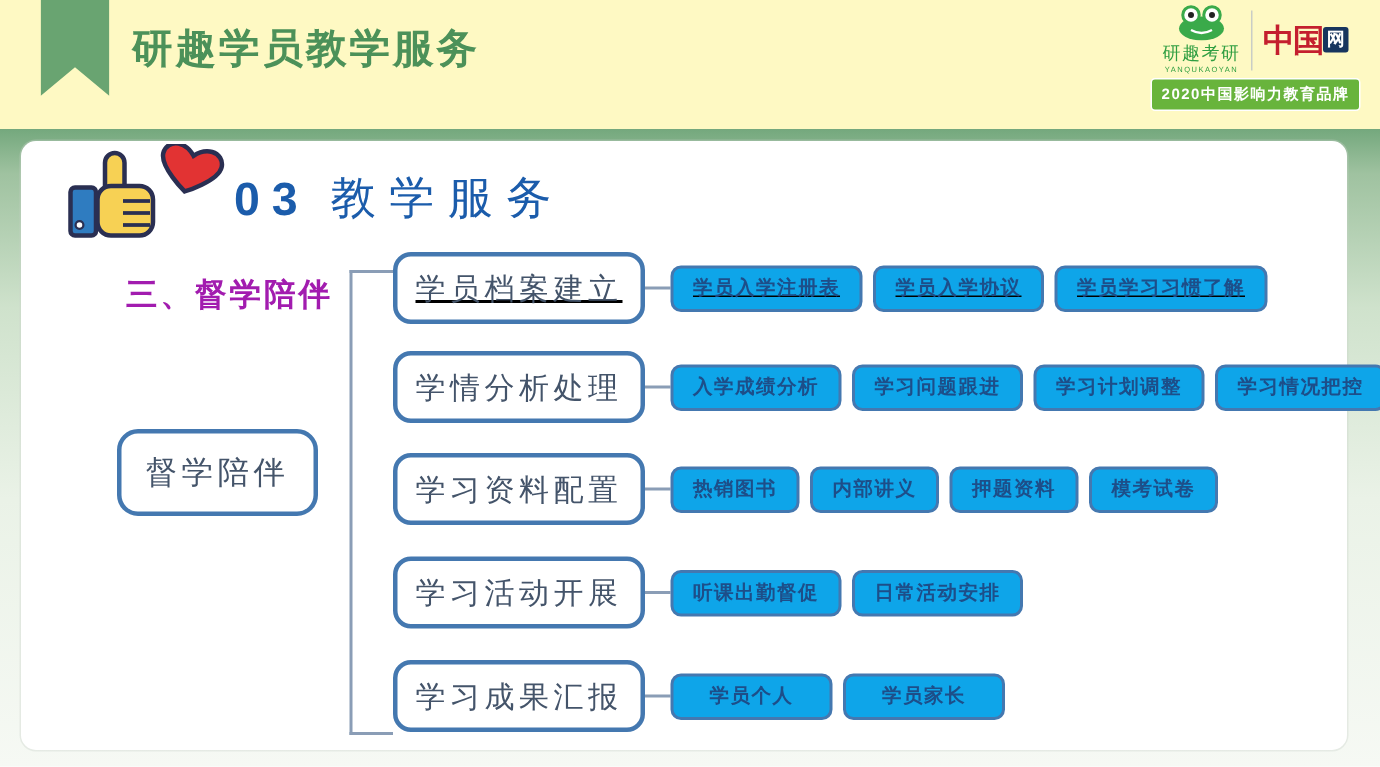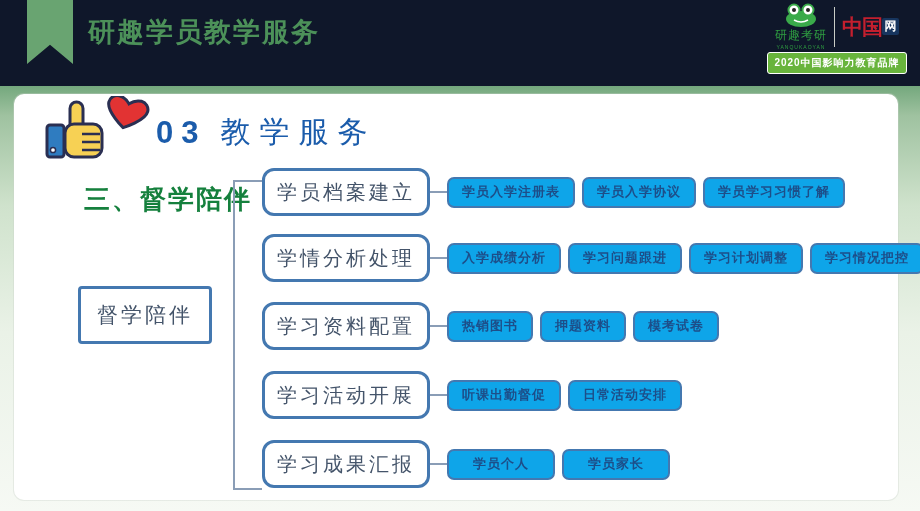--- a/index.html
+++ b/index.html
@@ -2,21 +2,21 @@
 <html><head>
 <meta charset="utf-8">
 <style>
   * { margin:0; padding:0; box-sizing:border-box; }
   html,body { width:920px; height:511px; }
   body { font-family:"Liberation Sans", sans-serif; background:#f8faf5; position:relative; overflow:hidden; }
 
   .stage { position:absolute; left:0; top:0; width:920px; height:511px; }
 
   
-  .header { position:absolute; left:0; top:0; width:920px; height:86px; background:#0f172a; }
+  .header { position:absolute; left:0; top:0; width:920px; height:86px; background:#fef9c3; }
   .ribbon { position:absolute; left:27px; top:0; width:46px; height:64px; background:#69a471;
             clip-path:polygon(0 0,100% 0,100% 100%,50% 70%,0 100%); }
   .header-title { position:absolute; left:88px; top:14px; font-size:27px; font-weight:bold;
                   color:#4c9159; letter-spacing:2px; }
   .logo-block { position:absolute; right:8px; top:3px; width:150px; display:flex; flex-direction:column; align-items:center; }
   .logo-row { display:flex; align-items:center; gap:7px; }
   .brand-col { display:flex; flex-direction:column; align-items:center; }
   .brand-name { font-size:12px; font-weight:normal; color:#2f9e41; letter-spacing:1px; }
   .brand-sub { font-size:5px; color:#2f9e41; letter-spacing:1px; }
   .logo-divider { width:1px; height:40px; background:#c9cdc6; }
@@ -32,36 +32,36 @@
     background:linear-gradient(180deg,#74a87d 0%,#9fc2a0 7%,#cfe2cc 28%,#eaf2e7 58%,#f6f9f4 100%); }
 
   
   .card { position:absolute; left:14px; top:94px; width:884px; height:406px; background:#ffffff;
           border-radius:10px; box-shadow:0 0 0 1px rgba(200,210,200,.35);padding-left:19px; }
 
   .section-head { position:absolute; left:142px; top:18px; display:flex; align-items:center; gap:14px; }
   .section-num { font-size:31px; font-weight:bold; color:#1b5cab; letter-spacing:8px; }
   .section-title { font-size:30px; font-weight:normal; color:#1b5cab; letter-spacing:9px; }
 
-  .cat-label { position:absolute; left:70px; top:88px; font-size:26px; font-weight:bold;
-               color:#15803d; letter-spacing:2px; }
+  .cat-label { position:absolute; left:70px; top:88px; font-size:21px; font-weight:bold;
+               color:#a21caf; letter-spacing:2px; }
 
   .root-node { position:absolute; left:64px; top:192px; width:134px; height:58px;
-               border:3px solid #4478b0; border-radius:4px; display:flex; align-items:center;
+               border:3px solid #4478b0; border-radius:14px; display:flex; align-items:center;
                justify-content:center; font-size:21px; color:#44546a; letter-spacing:3px; }
 
   
   .line { position:absolute; background:#8a9db6; }
   .bracket-v { left:219px; top:86px; width:2px; height:310px; }
   .bracket-arm-top { left:219px; top:86px; width:29px; height:2px; }
   .bracket-arm-bottom { left:219px; top:394px; width:29px; height:2px; }
 
   
   .tree-row { position:absolute; left:248px; display:flex; align-items:center; }
-  .row-1{top:74px;} .row-2{top:140px;} .row-3{top:208px;} .row-4{top:277px;} .row-5{top:346px;}
+  .row-1{top:74px;text-decoration:underline;} .row-2{top:140px;} .row-3{top:208px;} .row-4{top:277px;} .row-5{top:346px;}
   .branch { width:168px; height:48px; border:3px solid #4478b0; border-radius:12px; flex:0 0 auto;
             display:flex; align-items:center; justify-content:center; font-size:20px; color:#44546a;
             letter-spacing:3px; background:#fff; }
   .stub { width:17px; height:2px; background:#8a9db6; flex:0 0 auto; }
   .leaves { display:flex; gap:7px; align-items:center; }
   .leaf { height:31px; border:2px solid #4478b0; border-radius:7px; background:#0ea5e9;
           display:flex; align-items:center; justify-content:center; padding:0 13px;
           font-size:13px; font-weight:bold; color:#1d4e89; letter-spacing:1px; white-space:nowrap; }
   .row-3 .leaf { min-width:80px; }
   .row-5 .leaf { min-width:108px; }
@@ -150,20 +150,21 @@
         <div class="leaf">学习计划调整</div>
         <div class="leaf">学习情况把控</div>
       </div>
     </div>
 
     <div class="tree-row row-3">
       <div class="branch">学习资料配置</div>
       <div class="stub"></div>
       <div class="leaves">
         <div class="leaf">热销图书</div>
+        <div class="leaf">内部讲义</div>
         <div class="leaf">押题资料</div>
         <div class="leaf">模考试卷</div>
       </div>
     </div>
 
     <div class="tree-row row-4">
       <div class="branch">学习活动开展</div>
       <div class="stub"></div>
       <div class="leaves">
         <div class="leaf">听课出勤督促</div>

